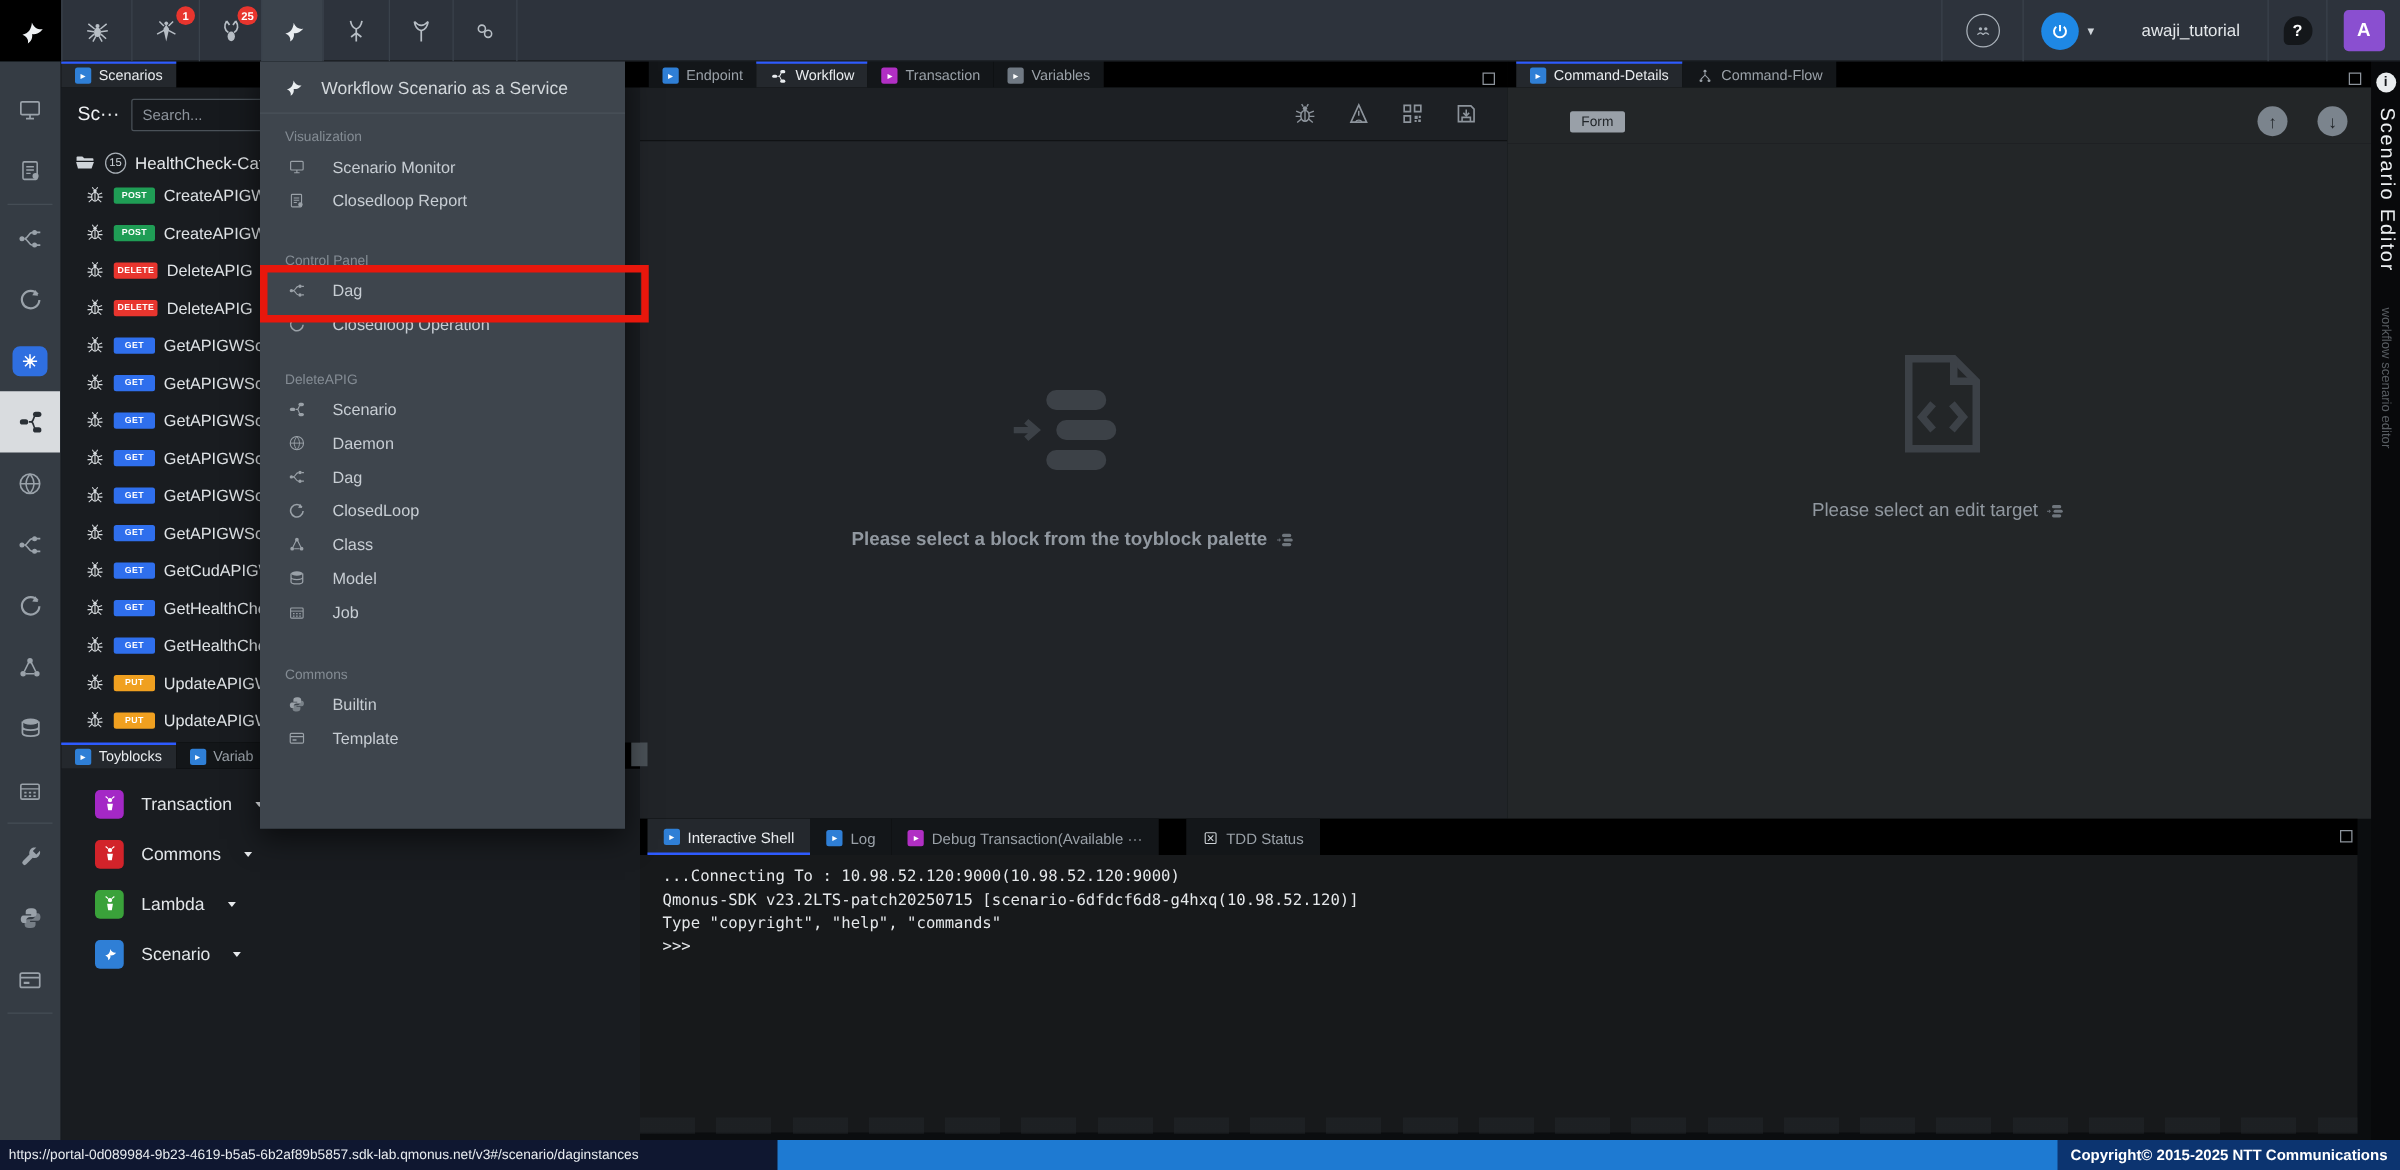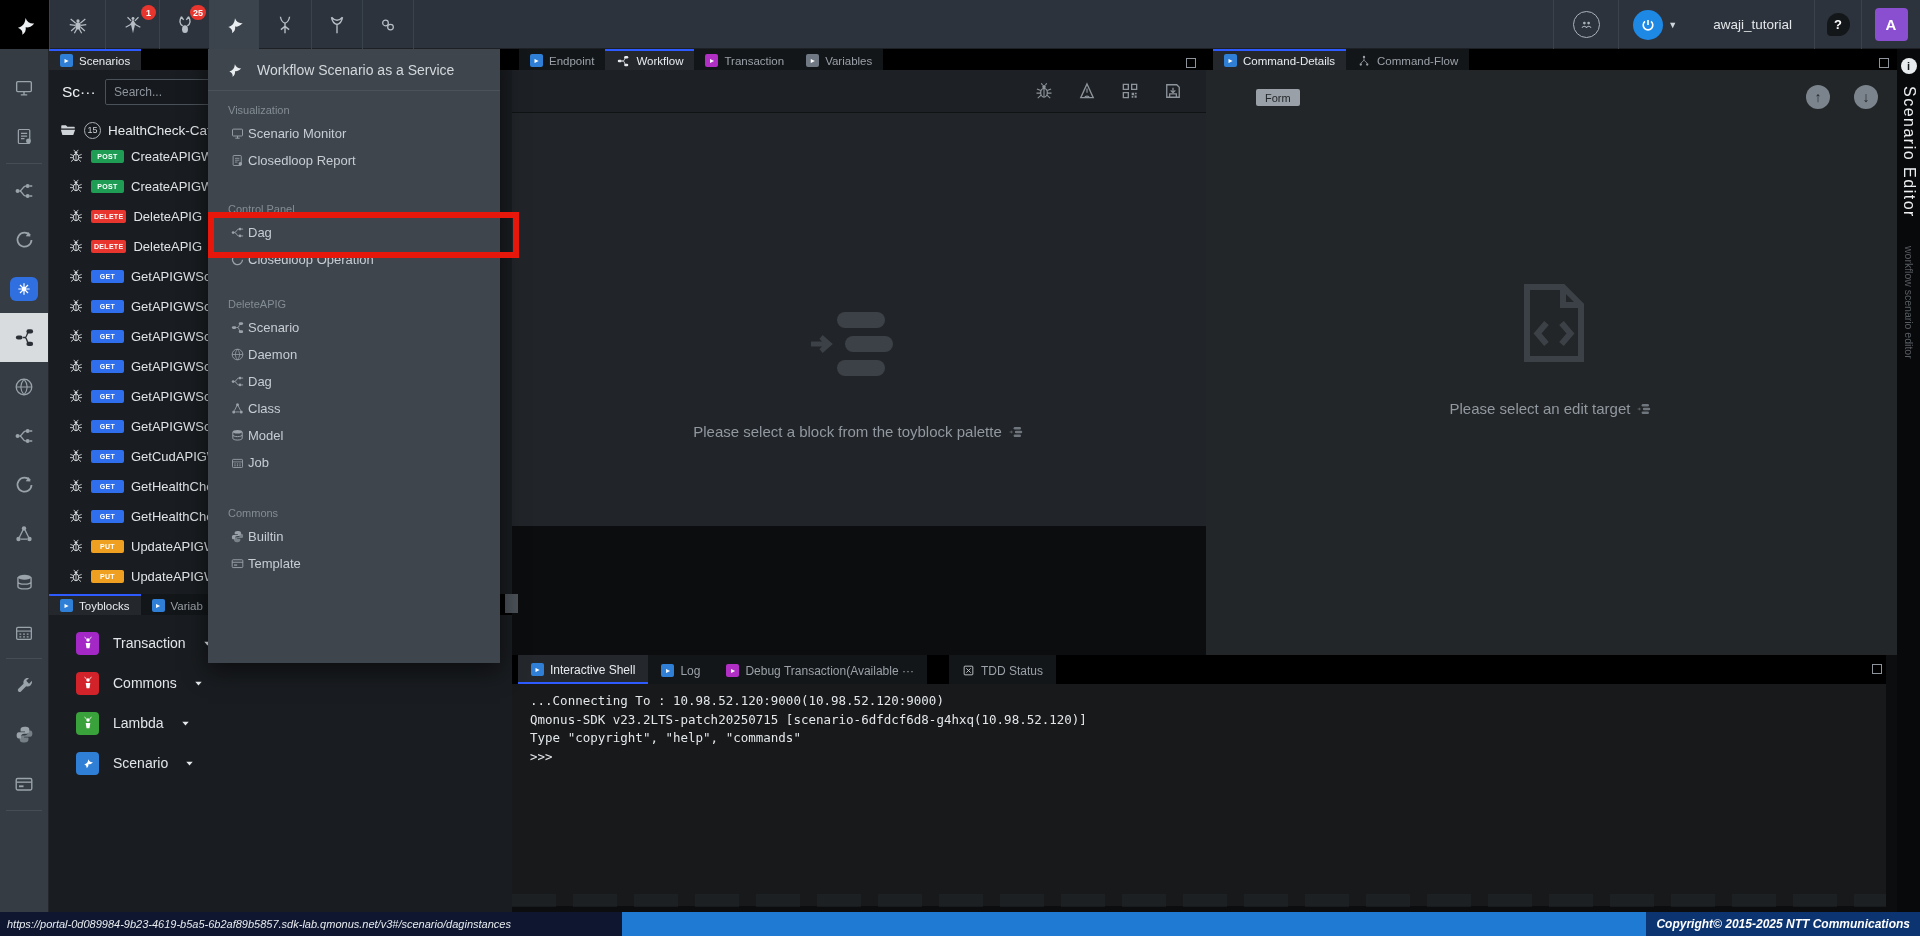--- a/index.html
+++ b/index.html
@@ -60,21 +60,21 @@
   .lp-toytabs{position:absolute;left:0;top:545px;width:463px;height:21px;background:#000;display:flex;}
   .lp-toys{position:absolute;left:0;top:574px;width:300px;}
   .toy-item{height:40px;display:flex;align-items:center;gap:14px;padding-left:27px;color:#e2e6e9;font-size:14px;}
   .toy-ico{width:23px;height:23px;border-radius:4px;display:flex;align-items:center;justify-content:center;color:#fff;flex:0 0 auto;}
   .toy-caret{color:#e6e9ec;margin-left:2px;}
 
   
   .main-tabrow{left:512px;top:49px;width:694px;height:21px;}
   .main-tools{position:absolute;left:512px;top:70px;width:694px;height:42px;background:#1d2024;z-index:5;}
   .tool-ico{position:absolute;top:11px;color:#8d949c;}
-  .canvas{position:absolute;left:512px;top:112px;width:694px;height:414px;background:#212428;border-top:1px solid #101214;}
+  .canvas{position:absolute;left:512px;top:112px;width:694px;height:543px;background:#212428;border-top:1px solid #101214;font-weight:bold;}
   .empty-ico{position:absolute;color:#3c4147;}
   .empty-text{position:absolute;width:100%;text-align:center;color:#9198a0;font-size:15px;display:flex;justify-content:center;align-items:center;gap:7px;}
 
   
   .r-tabrow{left:1206px;top:49px;width:691px;height:21px;}
   .r-tools{position:absolute;left:1206px;top:70px;width:691px;height:45px;background:#232628;z-index:5;}
   .form-chip{position:absolute;left:50px;top:19px;height:17px;background:#99a0a8;color:#22262a;font-size:11px;border-radius:2px;display:flex;align-items:center;padding:0 9px;}
   .circ-btn{position:absolute;top:15px;width:24px;height:24px;border-radius:50%;background:#7b848d;color:#22262a;font-size:14px;display:flex;align-items:center;justify-content:center;font-weight:bold;}
   .r-body{position:absolute;left:1206px;top:115px;width:691px;height:540px;background:#232628;}
 
@@ -85,32 +85,32 @@
   .shell-line{font-family:"DejaVu Sans Mono","Liberation Mono",monospace;font-size:12.5px;color:#e4e7ea;line-height:18.5px;white-space:pre;}
 
   
   .ribbon{position:absolute;left:1897px;top:49px;width:23px;height:863px;background:#08090b;z-index:45;display:flex;flex-direction:column;align-items:center;}
   .r-info{margin-top:9px;width:16px;height:16px;border-radius:50%;background:#e9ecee;color:#15181b;font-size:11px;font-weight:bold;display:flex;align-items:center;justify-content:center;}
   .r-title{writing-mode:vertical-rl;color:#eceff1;font-size:16px;letter-spacing:1.5px;margin-top:12px;white-space:nowrap;}
   .r-sub{writing-mode:vertical-rl;color:#585d62;font-size:10.5px;margin-top:28px;white-space:nowrap;}
 
   
   .chips{position:absolute;left:512px;top:894px;width:1374px;height:13px;background:repeating-linear-gradient(90deg,#22262a 0 44px,transparent 44px 61px);opacity:.55;z-index:20;}
-  .status{position:absolute;left:0;top:912px;width:1920px;height:24px;background:#1e7ad2;z-index:80;font-style:italic;}
+  .status{position:absolute;left:0;top:912px;width:1920px;height:24px;background:#1e7ad2;z-index:80;}
   .s-url{position:absolute;left:0;top:0;height:24px;width:622px;background:#0f1730;color:#e8ecf0;font-size:11px;display:flex;align-items:center;padding-left:7px;white-space:nowrap;overflow:hidden;}
   .s-right{position:absolute;right:0;top:0;height:24px;background:#0c3470;color:#fff;font-weight:bold;font-size:12px;display:flex;align-items:center;padding:0 10px;}
 
   
   .menu{position:absolute;left:208px;top:49px;width:292px;height:614px;background:#3e454d;box-shadow:0 8px 22px rgba(0,0,0,.55);z-index:40;}
   .menu-head{height:42px;display:flex;align-items:center;gap:13px;padding:0 17px;color:#d3d8dc;font-size:14px;border-bottom:1px solid #4a525a;}
   .m-label{margin:12px 0 3px 20px;font-size:11px;color:#848c94;line-height:14px;}
   .m-label.cp{margin-top:28px;}
   .m-label.res{margin-top:24px;}
   .m-label.com{margin-top:30px;}
-  .m-item{height:27px;display:flex;align-items:center;gap:3px;padding-left:22px;color:#c7cdd3;font-size:13px;}
+  .m-item{height:27px;display:flex;align-items:center;gap:21px;padding-left:22px;color:#c7cdd3;font-size:13px;}
   .m-item .mic{color:#9aa1a8;}
   .k8s-mini{width:16px;height:15px;border-radius:3px;background:#2f6fe0;display:flex;align-items:center;justify-content:center;color:#fff;}
   .redbox{position:absolute;left:208px;top:212px;width:311px;height:46px;border:6px solid #e8170c;z-index:60;}
 
   .splitter-handle{position:absolute;left:505px;top:594px;width:13px;height:19px;background:#4a5157;z-index:12;}
 </style>
 </head>
 <body>
 
 <svg width="0" height="0" style="position:absolute">
@@ -902,20 +902,28 @@
         <span class="mic">
           <svg class="ic" width="15" height="15">
             <use href="#i-dag"></use>
           </svg>
         </span>
         <span>Dag</span>
       </div>
     <div class="m-item">
         <span class="mic">
           <svg class="ic" width="15" height="15">
+            <use href="#i-loop"></use>
+          </svg>
+        </span>
+        <span>ClosedLoop</span>
+      </div>
+    <div class="m-item">
+        <span class="mic">
+          <svg class="ic" width="15" height="15">
             <use href="#i-class"></use>
           </svg>
         </span>
         <span>Class</span>
       </div>
     <div class="m-item">
         <span class="mic">
           <svg class="ic" width="15" height="15">
             <use href="#i-db"></use>
           </svg>

